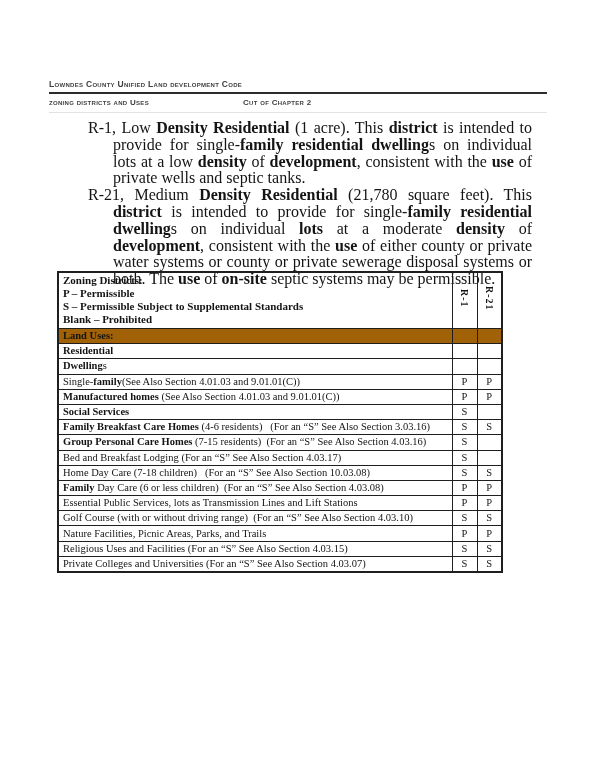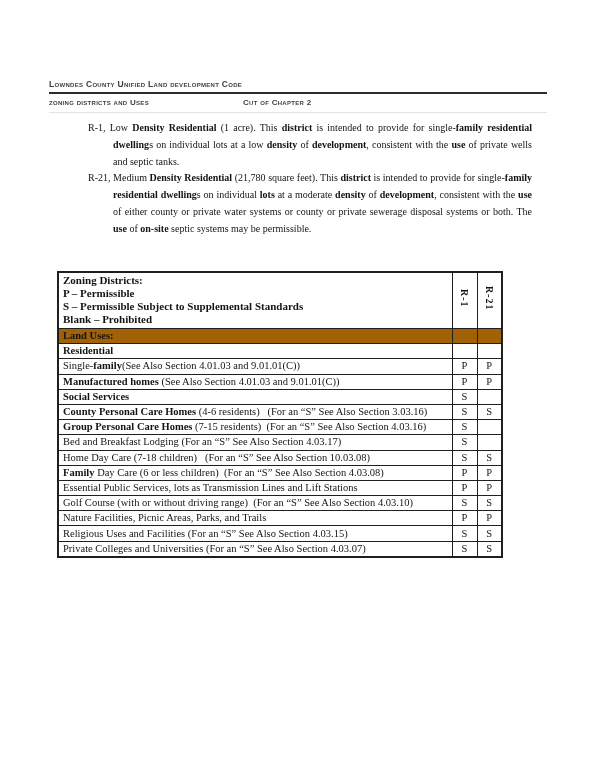--- a/index.html
+++ b/index.html
@@ -14,21 +14,21 @@
     font-size:8.5px;font-weight:600;font-variant:small-caps;letter-spacing:.3px;
     padding-bottom:3px;border-bottom:2px solid #2c2c2c;
   }
   .hdr-line2{
     position:relative;font-size:8px;font-weight:600;font-variant:small-caps;letter-spacing:.3px;
     padding:4px 0 5px 0;border-bottom:1px solid #e2e2e2;
   }
   .hdr-line2 .chapter{position:absolute;left:194px;top:4px;}
   
   .intro{position:absolute;left:88px;top:80px;width:444px;
-         font-size:10px;line-height:16.8px;text-align:justify;}
+         font-size:16px;line-height:16.8px;text-align:justify;}
   .para{margin:0;padding-left:25px;text-indent:-25px;}
   .b{font-weight:bold;}
   
   .zoning{
     position:absolute;left:57px;top:231px;width:446px;
     border-collapse:collapse;table-layout:fixed;
   }
   .zoning td{border:1px solid #1f1f1f;padding:0;vertical-align:middle;}
   .zoning{border:2px solid #1f1f1f;}
   td.legend{height:52px;padding:1px 4px 2px 4px;font-weight:bold;font-size:11px;line-height:12.8px;}
@@ -86,36 +86,41 @@
           <td class="lbl"><span class="b">Land Uses:</span></td>
           <td class="val"></td>
           <td class="val"></td>
         </tr>
         <tr>
           <td class="lbl"><span class="b">Residential</span></td>
           <td class="val"></td>
           <td class="val"></td>
         </tr>
         <tr>
+          <td class="lbl"><span class="b">Dwelling</span><span>s</span></td>
+          <td class="val"></td>
+          <td class="val"></td>
+        </tr>
+        <tr>
           <td class="lbl"><span>Single-</span><span class="b">family</span><span>(See Also Section 4.01.03 and 9.01.01(C))</span></td>
           <td class="val">P</td>
           <td class="val">P</td>
         </tr>
         <tr>
           <td class="lbl"><span class="b">Manufactured homes</span><span> (See Also Section 4.01.03 and 9.01.01(C))</span></td>
           <td class="val">P</td>
           <td class="val">P</td>
         </tr>
         <tr>
           <td class="lbl"><span class="b">Social Services</span></td>
           <td class="val">S</td>
           <td class="val"></td>
         </tr>
         <tr>
-          <td class="lbl"><span class="b">County Personal Care Homes</span><span> (4-6 residents)   (For an “S” See Also Section 3.03.16)</span></td>
+          <td class="lbl"><span class="b">Family Breakfast Care Homes</span><span> (4-6 residents)   (For an “S” See Also Section 3.03.16)</span></td>
           <td class="val">S</td>
           <td class="val">S</td>
         </tr>
         <tr>
           <td class="lbl"><span class="b">Group Personal Care Homes</span><span> (7-15 residents)  (For an “S” See Also Section 4.03.16)</span></td>
           <td class="val">S</td>
           <td class="val"></td>
         </tr>
         <tr>
           <td class="lbl"><span>Bed and Breakfast Lodging (For an “S” See Also Section 4.03.17)</span></td>

